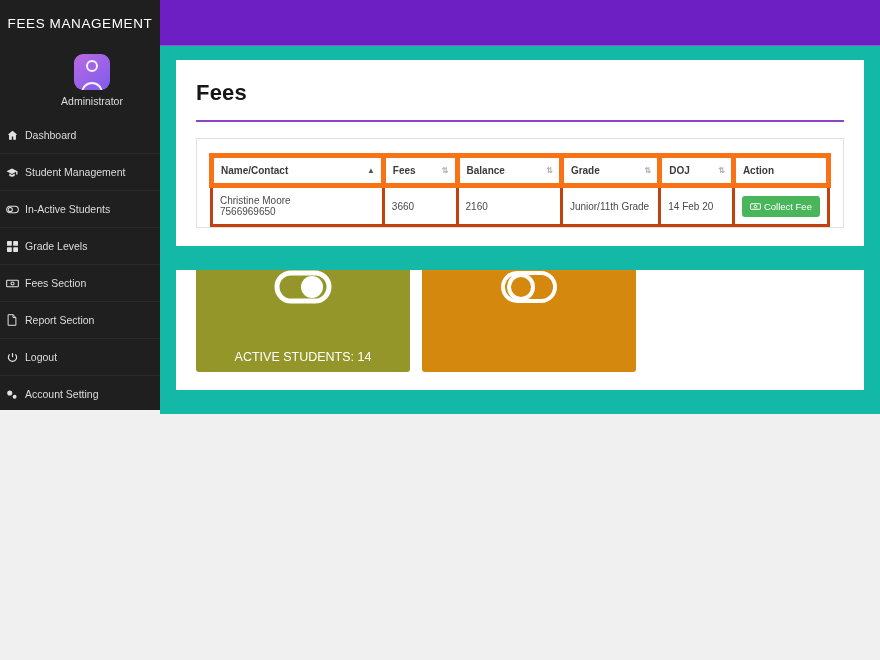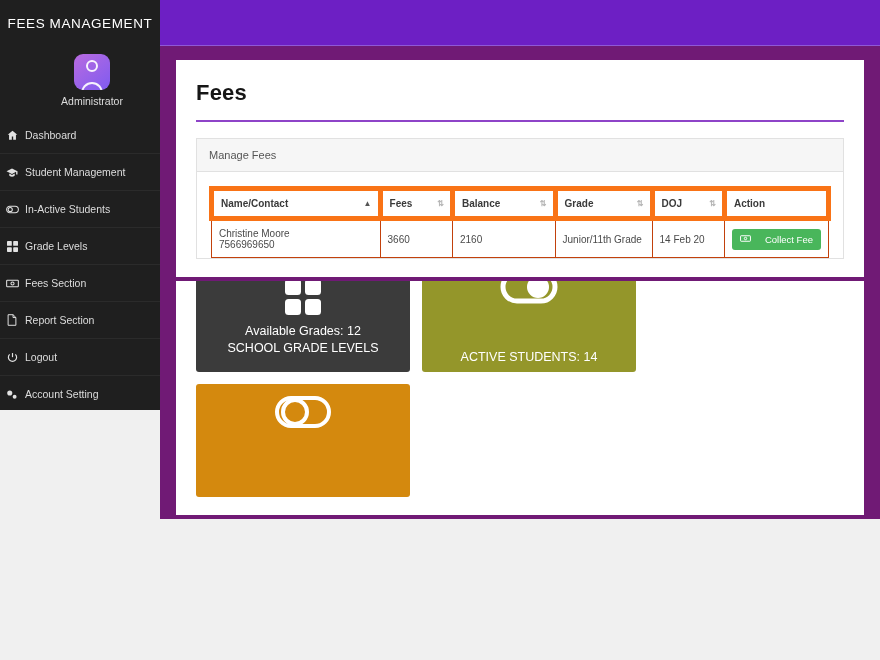--- a/index.html
+++ b/index.html
@@ -56,21 +56,21 @@
   .nav-ico {
     width: 16px; margin-right: 5px; flex: 0 0 16px;
     display: flex; align-items: center; justify-content: center;
     color: #e2e2e2; font-size: 10px;
   }
   .nav-ico svg { display: block; }
 
   
   .main { position: absolute; left: 160px; top: 0; width: 720px; }
   .topbar { height: 46px; background: #6d1fc4; border-bottom: 1px solid #8f58d6; }
-  .content-bg { background: #701a75; padding: 14px 16px 4px; }
+  .content-bg { background: #14b8a6; padding: 14px 16px 24px; }
   .panel { background: #ffffff; padding: 20px 20px 18px; }
   .panel-title { font-size: 22px; font-weight: bold; color: #161616; letter-spacing: .2px; }
   .panel-rule { height: 2px; background: #8e44c8; margin-top: 14px; }
 
   
   .card-grid { display: flex; flex-wrap: wrap; gap: 12px; margin-top: 12px; }
   .card {
     width: 214px; height: 113px; border-radius: 3px;
     display: flex; flex-direction: column; align-items: center; justify-content: center;
     color: #ffffff; cursor: pointer; text-align: center; padding: 6px;
@@ -93,26 +93,26 @@
     text-align: left; font-weight: bold; color: #3a3a3a;
     padding: 7px 7px; border: 5px solid #f97316; background: #ffffff;
     position: relative; white-space: nowrap;
   }
   thead th .sort {
     position: absolute; right: 6px; top: 50%; transform: translateY(-50%);
     font-size: 8px; color: #b4b4b4; line-height: 1;
   }
   thead th.sorted .sort { color: #555; }
   tbody td {
-    padding: 7px 7px; border: 1px solid #c2410c; color: #4a4a4a;
+    padding: 7px 7px; border: 3px solid #c2410c; color: #4a4a4a;
     vertical-align: middle;
   }
   td .contact { display: block; }
   .btn-collect {
-    display: inline-flex; align-items: center; gap: 14px;
+    display: inline-flex; align-items: flex-end; gap: 3px;
     background: #49b65b; color: #ffffff; border: none;
     padding: 5px 8px; border-radius: 3px; font-size: 9.5px;
     font-family: inherit; cursor: pointer; white-space: nowrap;
   }
   .btn-collect .bico { font-size: 9px; }
 </style>
 </head>
 <body>
 
 <div class="viewport">
@@ -233,32 +233,20 @@
                   <path d="M5 7.5h32v15H5z" fill="#1a9c2c"></path>
                   <circle cx="21" cy="15" r="6.5" fill="#ffffff"></circle>
                   <circle cx="21" cy="15" r="5" fill="#1a9c2c"></circle>
                   <text x="21" y="19.2" font-size="9" font-family="Liberation Sans, sans-serif" fill="#ffffff" text-anchor="middle">1</text>
                 </svg>
               </div>
               <div class="card-line1">Total Earnings: Rs.46300</div>
               <div class="card-line2">COLLECT FEES</div>
             </div>
 
-            <div class="card" style="background:#3b3b3b">
-              <div class="card-ico">
-                <svg width="36" height="36" viewBox="0 0 36 36" fill="#ffffff">
-                  <rect x="0" y="0" width="16" height="16" rx="3.5"></rect>
-                    <rect x="20" y="0" width="16" height="16" rx="3.5"></rect>
-                  <rect x="0" y="20" width="16" height="16" rx="3.5"></rect>
-                    <rect x="20" y="20" width="16" height="16" rx="3.5"></rect>
-                </svg>
-              </div>
-              <div class="card-line1">Available Grades: 12</div>
-              <div class="card-line2">SCHOOL GRADE LEVELS</div>
-            </div>
 
             <div class="card short" style="background:#94962a">
               <div class="card-ico">
                 <svg width="58" height="34" viewBox="0 0 58 34" fill="none" stroke="#ffffff" stroke-width="5">
                   <rect x="3" y="3" width="52" height="28" rx="14"></rect>
                   <circle cx="38" cy="17" r="11" fill="#ffffff" stroke="none"></circle>
                 </svg>
               </div>
               <div class="card-line2">ACTIVE STUDENTS: 14</div>
             </div>
@@ -330,21 +318,20 @@
     </div>
 
     <div class="main">
       <div class="topbar"></div>
       <div class="content-bg">
         <div class="panel">
           <div class="panel-title">Fees</div>
           <div class="panel-rule"></div>
 
           <div class="sub-panel">
-            <div class="sub-panel-head">Manage Fees</div>
             <div class="sub-panel-body">
               <table>
                 <thead>
                   <tr>
                     <th class="sorted" style="width:28%">
                       <span>Name/Contact</span>
                       <span class="sort">▲</span>
                     </th>
                     <th style="width:12%">
                       <span>Fees</span>

